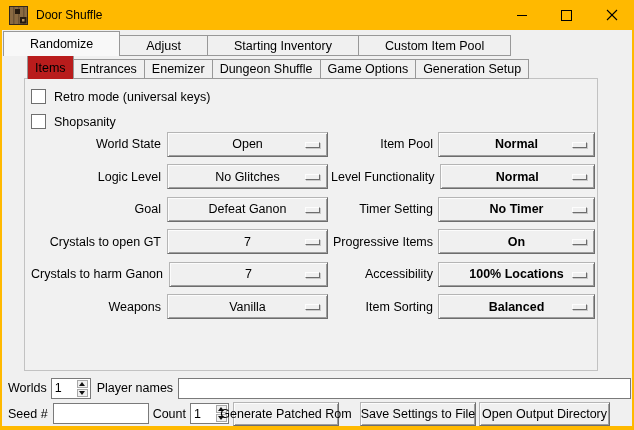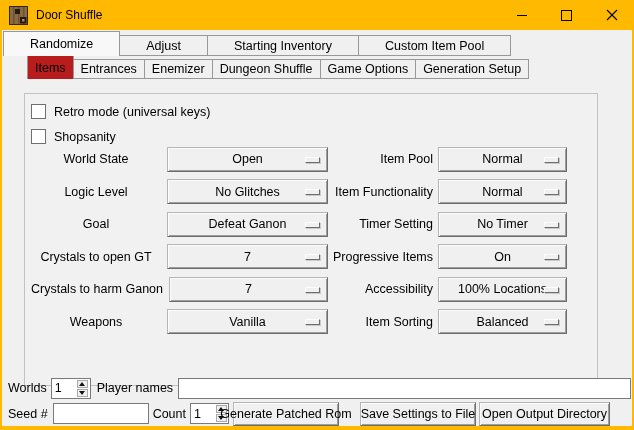--- a/index.html
+++ b/index.html
@@ -19,39 +19,39 @@
   
   .main-tabs{position:absolute;left:3px;top:31px;height:25px;display:flex;align-items:flex-end;z-index:4;}
   .sub-tabs{position:absolute;left:27px;top:55px;height:24px;display:flex;align-items:flex-end;z-index:3;}
   .tab{height:21px;padding:0 26px;display:flex;align-items:center;background:#f0f0f0;
        border:1px solid #989898;margin-left:-1px;white-space:nowrap;box-sizing:border-box;}
   .sub-tabs .tab{height:20px;padding:0 7px;}
   .tab:first-child{margin-left:0;}
   .main-tabs .tab.active{height:25px;background:#f8f8f8;border-bottom:none;z-index:2;}
   .sub-tabs .tab.active{height:24px;background:#b91c1c;border-bottom:none;z-index:2;}
   
-  .page{position:absolute;left:24px;top:93px;width:574px;height:293px;border:1px solid #c2c2c2;
+  .page{position:absolute;left:24px;top:78px;width:574px;height:293px;border:1px solid #c2c2c2;
         background:#f1f1f1;box-sizing:border-box;}
   .cb-block{position:absolute;left:6px;top:5px;}
   .cb-row{height:25px;display:flex;align-items:center;}
   .cb{width:13px;height:13px;background:#fff;border:1px solid #6f6f6f;margin-right:8px;flex:0 0 auto;}
   
   .opts{position:absolute;top:49px;}
   .opts-left{left:6px;width:297px;}
   .opts-right{left:306px;width:264px;}
   .opt-row{height:32.5px;display:flex;align-items:center;}
   .opt-label{text-align:right;white-space:nowrap;}
-  .opts-left .opt-label{flex:0 0 130px;margin-right:6px;text-align:center;}
+  .opts-left .opt-label{flex:0 0 130px;margin-right:6px;}
   .opts-right .opt-label{flex:0 0 102px;margin-right:5px;}
   .opt-btn{position:relative;height:25px;background:#f0f0f0;box-sizing:border-box;
            border:1px solid;border-color:#b5b5b5 #6d6d6d #6d6d6d #b5b5b5;
            box-shadow:inset 1px 1px 0 #fcfcfc, inset -1px -1px 0 #9e9e9e;
            display:flex;align-items:center;justify-content:center;}
   .opts-left .opt-btn{width:161px;}
-  .opts-right .opt-btn{width:129px;}
+  .opts-right .opt-btn{width:157px;font-weight:bold;}
   .mb-ind{position:absolute;right:7px;top:9px;width:13px;height:4px;background:#f0f0f0;
           border:1px solid;border-color:#fdfdfd #6d6d6d #6d6d6d #fdfdfd;box-shadow:1px 1px 0 #c9c9c9;}
   
   .brow{position:absolute;display:flex;align-items:center;}
   .row1{left:8px;top:377px;height:22px;}
   .row2{left:8px;top:401px;height:25px;}
   .lbl{white-space:nowrap;}
   .entry{height:21px;background:#fff;border:1px solid #7a7a7a;box-sizing:border-box;
          font-family:"Liberation Sans",sans-serif;font-size:12.5px;padding:0 3px;outline:none;}
   .spin{display:flex;height:21px;background:#fff;border:1px solid #7a7a7a;box-sizing:border-box;}
@@ -197,21 +197,21 @@
 
     <div class="opts opts-right">
       <div class="opt-row">
         <span class="opt-label">Item Pool</span>
         <div class="opt-btn">
           <span>Normal</span>
           <div class="mb-ind"></div>
         </div>
       </div>
       <div class="opt-row">
-        <span class="opt-label">Item Functionality</span>
+        <span class="opt-label">Level Functionality</span>
         <div class="opt-btn">
           <span>Normal</span>
           <div class="mb-ind"></div>
         </div>
       </div>
       <div class="opt-row">
         <span class="opt-label">Timer Setting</span>
         <div class="opt-btn">
           <span>No Timer</span>
           <div class="mb-ind"></div>

